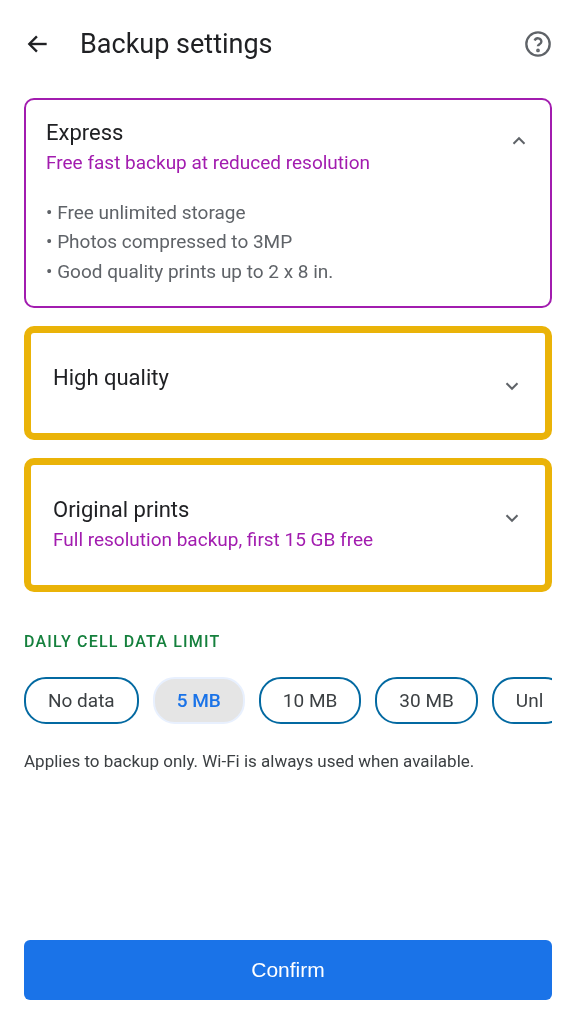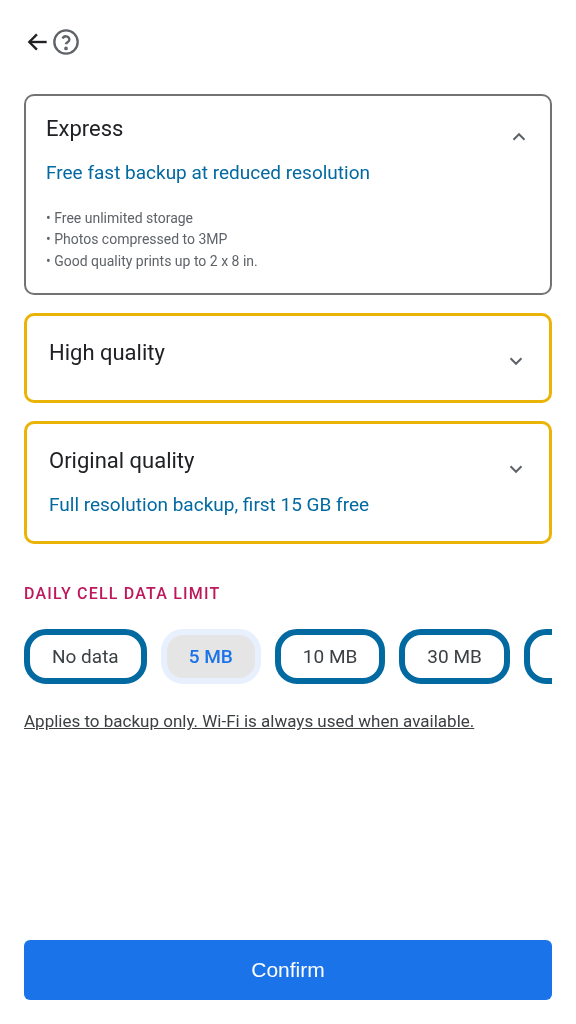--- a/index.html
+++ b/index.html
@@ -32,96 +32,95 @@
     }
     .help-icon {
       cursor: pointer;
       width: 28px;
       height: 28px;
     }
     .content {
       padding: 0 24px;
     }
     .option-card {
-      border: 3px solid #eab308;
+      border: 7px solid #eab308;
       border-radius: 10px;
-      padding: 24px 22px;
+      padding: 32px 22px;
       margin-top: 18px;
       cursor: pointer;
       position: relative;
     }
     .option-card.selected {
-      border: 2px solid #737373;
+      border: 2px solid #a21caf;
       padding: 20px 20px;
     }
     .option-header {
       display: flex;
       align-items: flex-start;
       justify-content: space-between;
     }
     .option-text { flex: 1; }
     .option-title {
       font-size: 22px;
       color: #202124;
       font-weight: 400;
     }
     .option-subtitle {
       font-size: 19px;
-      color: #0369a1;
-      margin-top: 20px;
+      color: #a21caf;
+      margin-top: 6px;
       line-height: 1.3;
     }
     .chevron {
       margin-top: 10px;
       margin-left: 12px;
       flex-shrink: 0;
     }
     .bullets {
       margin-top: 22px;
     }
     .bullet {
-      font-size: 14px;
+      font-size: 19px;
       color: #5f6368;
       line-height: 1.55;
     }
     .section-label {
       font-size: 16px;
       letter-spacing: 1.2px;
-      color: #be185d;
+      color: #15803d;
       font-weight: 500;
       margin-top: 40px;
     }
     .chips {
       display: flex;
       gap: 14px;
       margin-top: 26px;
       overflow: hidden;
       white-space: nowrap;
     }
     .chip {
-      border: 6px solid #0369a1;
+      border: 2px solid #0369a1;
       border-radius: 22px;
       padding: 10px 22px;
       font-size: 19px;
       color: #3c4043;
       cursor: pointer;
       flex-shrink: 0;
     }
     .chip.selected {
       background: #e5e5e5;
       border-color: #e8f0fe;
       color: #1a73e8;
       font-weight: 500;
     }
     .caption {
       font-size: 17px;
       color: #3c4043;
       margin-top: 26px;
       line-height: 1.4;
-      text-decoration: underline;
     }
     .confirm-btn {
       position: absolute;
       bottom: 24px;
       left: 24px;
       right: 24px;
       background: #1a73e8;
       color: #fff;
       font-size: 21px;
       font-weight: 500;
@@ -135,20 +134,21 @@
 </head>
 <body>
 
 <div class="header">
   <div class="back-arrow">
     <svg width="26" height="26" viewBox="0 0 24 24" fill="none" stroke="#202124" stroke-width="2.2">
       <line x1="20" y1="12" x2="4" y2="12"></line>
       <polyline points="11,5 4,12 11,19"></polyline>
     </svg>
   </div>
+  <div class="header-title">Backup settings</div>
   <div class="help-icon">
     <svg width="28" height="28" viewBox="0 0 24 24" fill="none" stroke="#5f6368" stroke-width="2">
       <circle cx="12" cy="12" r="10"></circle>
       <path d="M9.1 9a3 3 0 0 1 5.8 1c0 2-3 2.4-3 4"></path>
       <circle cx="12" cy="17.5" r="0.6" fill="#5f6368"></circle>
     </svg>
   </div>
 </div>
 
 <div class="content">
@@ -181,21 +181,21 @@
         <svg width="22" height="22" viewBox="0 0 24 24" fill="none" stroke="#5f6368" stroke-width="2.2">
           <polyline points="6,9 12,15 18,9"></polyline>
         </svg>
       </div>
     </div>
   </div>
 
   <div class="option-card">
     <div class="option-header">
       <div class="option-text">
-        <div class="option-title">Original quality</div>
+        <div class="option-title">Original prints</div>
         <div class="option-subtitle">Full resolution backup, first 15 GB free</div>
       </div>
       <div class="chevron">
         <svg width="22" height="22" viewBox="0 0 24 24" fill="none" stroke="#5f6368" stroke-width="2.2">
           <polyline points="6,9 12,15 18,9"></polyline>
         </svg>
       </div>
     </div>
   </div>
 

